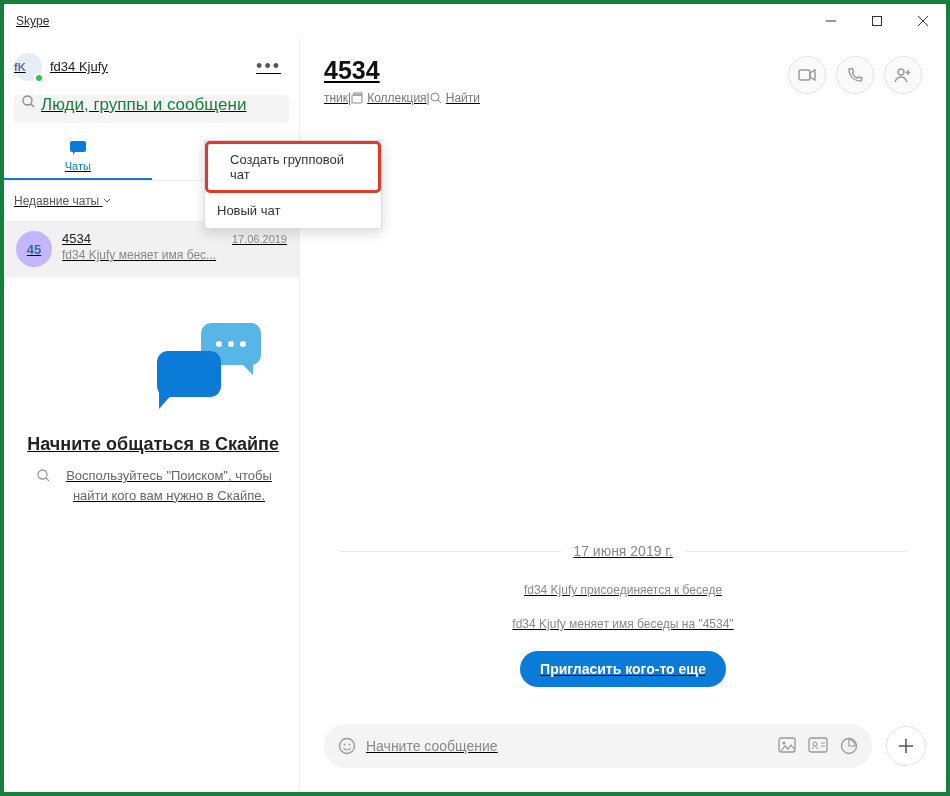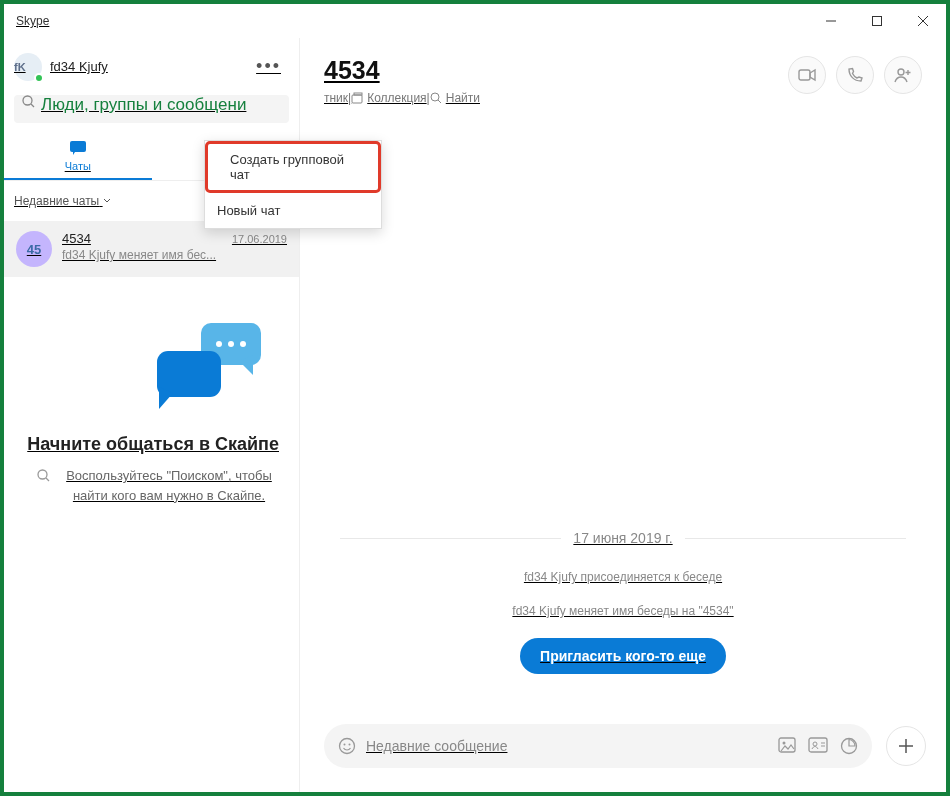--- a/index.html
+++ b/index.html
@@ -41,21 +41,21 @@
 .chat-name { font-size: 25px; font-weight: 700; color: #111; }
 .chat-meta { display: flex; font-size: 12px; color: #777; margin-top: 6px; align-items: center; flex-wrap: wrap; }
 .meta-link { display: flex; align-items: center; gap: 4px; cursor: pointer; }
 .header-actions { display: flex; gap: 10px; }
 .action-btn { width: 38px; height: 38px; border-radius: 50%; border: 1px solid #e5e5e5; background: #fafafa; display: flex; align-items: center; justify-content: center; color: #888; cursor: pointer; }
 .chat-body { flex: 1; display: flex; flex-direction: column; justify-content: flex-end; padding: 0 40px 10px 40px; overflow: hidden; }
 .date-divider { display: flex; align-items: center; gap: 12px; margin: 0 0 24px 0; }
 .date-divider .line { flex: 1; height: 1px; background: #e8e8e8; }
 .date-divider .label { font-size: 14px; color: #888; }
 .sys-msg { font-size: 12px; color: #888; text-align: center; margin-bottom: 20px; }
-.invite-btn { align-self: center; background: #0a7bd6; color: #fff; border: none; border-radius: 18px; padding: 10px 20px; font-size: 14px; font-weight: 600; cursor: pointer; margin-bottom: 40px; }
+.invite-btn { align-self: center; background: #0a7bd6; color: #fff; border: none; border-radius: 18px; padding: 10px 20px; font-size: 14px; font-weight: 600; cursor: pointer; margin-bottom: 27px; }
 .composer-row { display: flex; align-items: center; gap: 14px; padding: 0 20px 24px 24px; }
 .composer { flex: 1; height: 44px; background: #f4f4f4; border-radius: 22px; display: flex; align-items: center; padding: 0 14px; gap: 10px; color: #888; font-size: 14px; }
 .composer .icons-right { margin-left: auto; display: flex; gap: 12px; }
 .add-round { width: 40px; height: 40px; border-radius: 50%; border: 1px solid #e5e5e5; background: #fff; display: flex; align-items: center; justify-content: center; color: #555; cursor: pointer; }
 .dropdown { position: absolute; top: 102px; left: 200px; width: 178px; background: #fff; border: 1px solid #ddd; box-shadow: 0 4px 12px rgba(0,0,0,.15); z-index: 100; }
 .dropdown-item { padding: 10px 12px; font-size: 13px; color: #333; cursor: pointer; }
 .dropdown-item.highlighted { border: 3px solid #e03a2a; border-radius: 5px; padding: 8px 22px; }
 svg { display: block; }
 </style>
 </head>
@@ -230,21 +230,21 @@
       </div>
 
       <div class="composer-row">
         <div class="composer">
           <svg width="18" height="18">
               <circle cx="9" cy="9" r="7.5" fill="none" stroke="#999" stroke-width="1.3"></circle>
               <circle cx="6.5" cy="7.5" r="1" fill="#999"></circle>
               <circle cx="11.5" cy="7.5" r="1" fill="#999"></circle>
               <path d="M5.5 11c1 1.5 2 2 3.5 2s2.5-.5 3.5-2" fill="none" stroke="#999" stroke-width="1.2"></path>
             </svg>
-          <span>Недавние сообщение</span>
+          <span>Начните сообщение</span>
           <div class="icons-right">
             <svg width="18" height="16">
                 <rect x="1" y="1" width="16" height="14" rx="2" fill="none" stroke="#999" stroke-width="1.3"></rect>
                 <circle cx="6" cy="6" r="1.5" fill="#999"></circle>
                 <path d="M3 14l4-5 3 3 3-4 3 4" fill="none" stroke="#999" stroke-width="1.2"></path>
               </svg>
             <svg width="20" height="16">
                 <rect x="1" y="1" width="18" height="14" rx="2" fill="none" stroke="#999" stroke-width="1.3"></rect>
                 <circle cx="7" cy="7" r="2" fill="none" stroke="#999"></circle>
                 <path d="M4 12c.7-1.6 2-2.5 3-2.5s2.3.9 3 2.5" fill="none" stroke="#999"></path>

